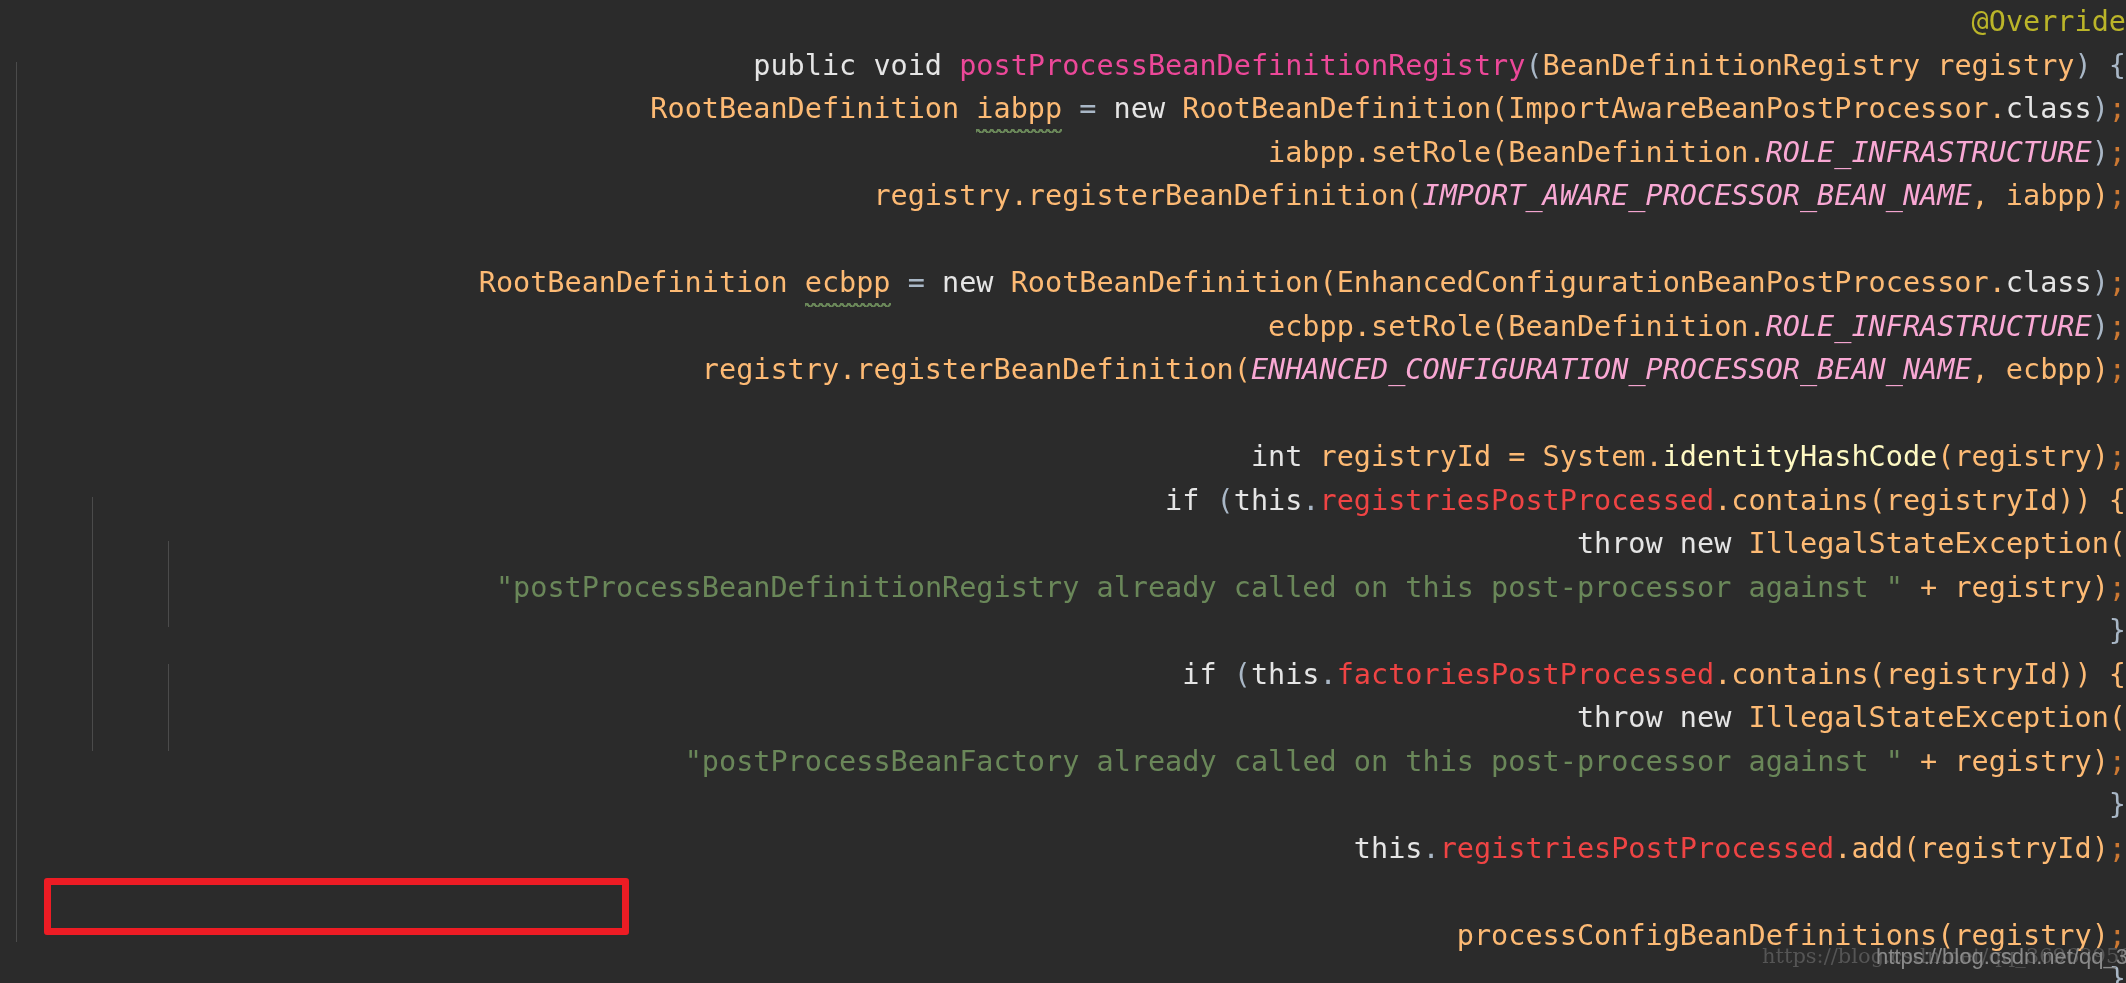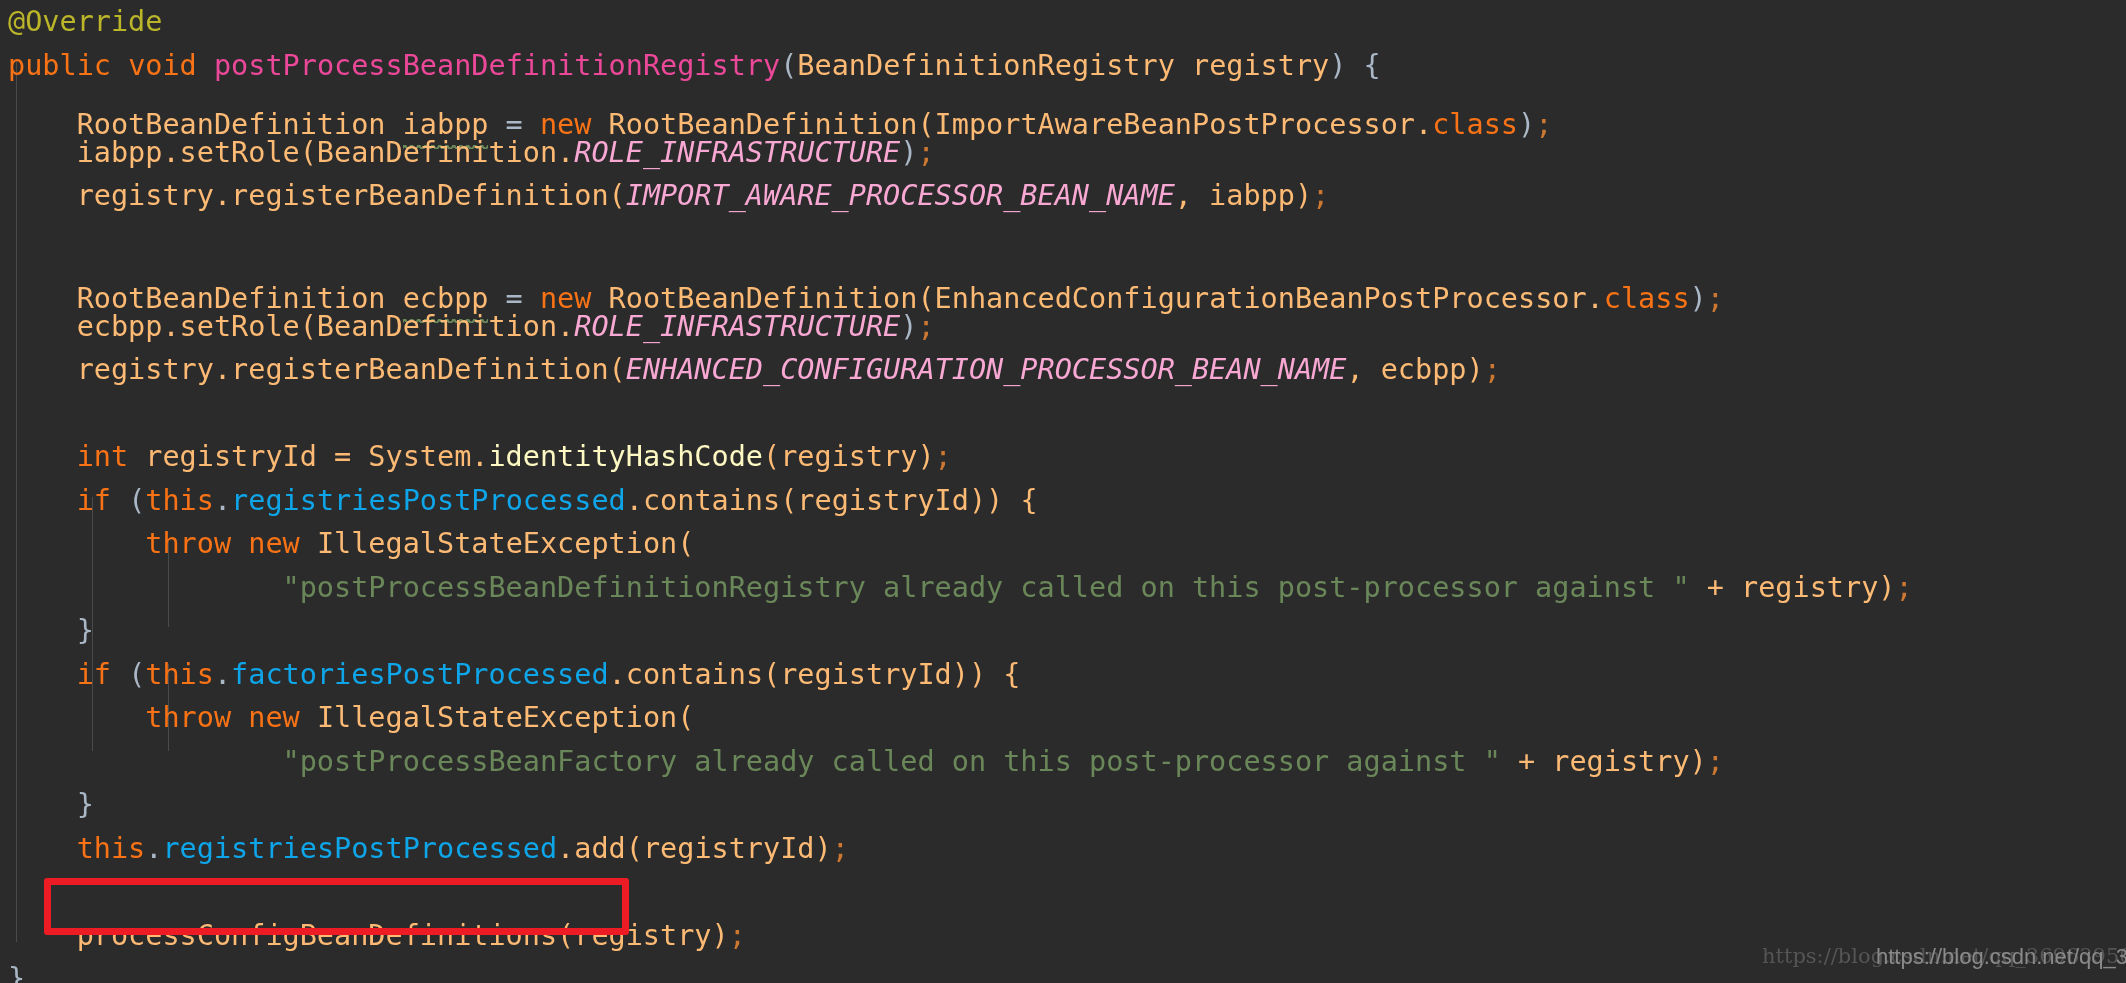--- a/index.html
+++ b/index.html
@@ -21,52 +21,52 @@
     position: absolute;
     left: 0;
     top: 0;
     width: 2126px;
     height: 873px;
     font-size: 28.5px;
     line-height: 43.5px;
     letter-spacing: 0px;
     white-space: pre;
     color: #a9b7c6;
+    text-align: right;
   }
   .line {
     position: relative;
     height: 43.5px;
     padding-left: 8px;
     white-space: pre;
   }
 
   
   .guide {
     position: absolute;
     width: 1px;
     background: #4b4b4b;
   }
 
   
-  .kw      { color: #f97316; }           
+  .kw      { color: #e5e5e5; }           
   .anno    { color: #bbb529; }           
   .mth     { color: #ec4899; }           
   .ident   { color: #fdba74; }           
   .str     { color: #6a8759; }           
-  .field   { color: #0ea5e9; }           
+  .field   { color: #ef4444; }           
   .cnst    { color: #f9a8d4; font-style: italic; }   
   .stmth   { color: #fef9c3; }   
   .punc    { color: #a9b7c6; }
   .semi    { color: #cc7832; }
 
   
   .squig {
     position: relative;
     display: inline-block;
-    margin-top: 16px;
   }
   .squig::after {
     content: "";
     position: absolute;
     left: 0;
     right: 0;
     bottom: -2px;
     height: 4px;
     background-image:
       linear-gradient(45deg, transparent 40%, #6a8759 40%, #6a8759 60%, transparent 60%),

